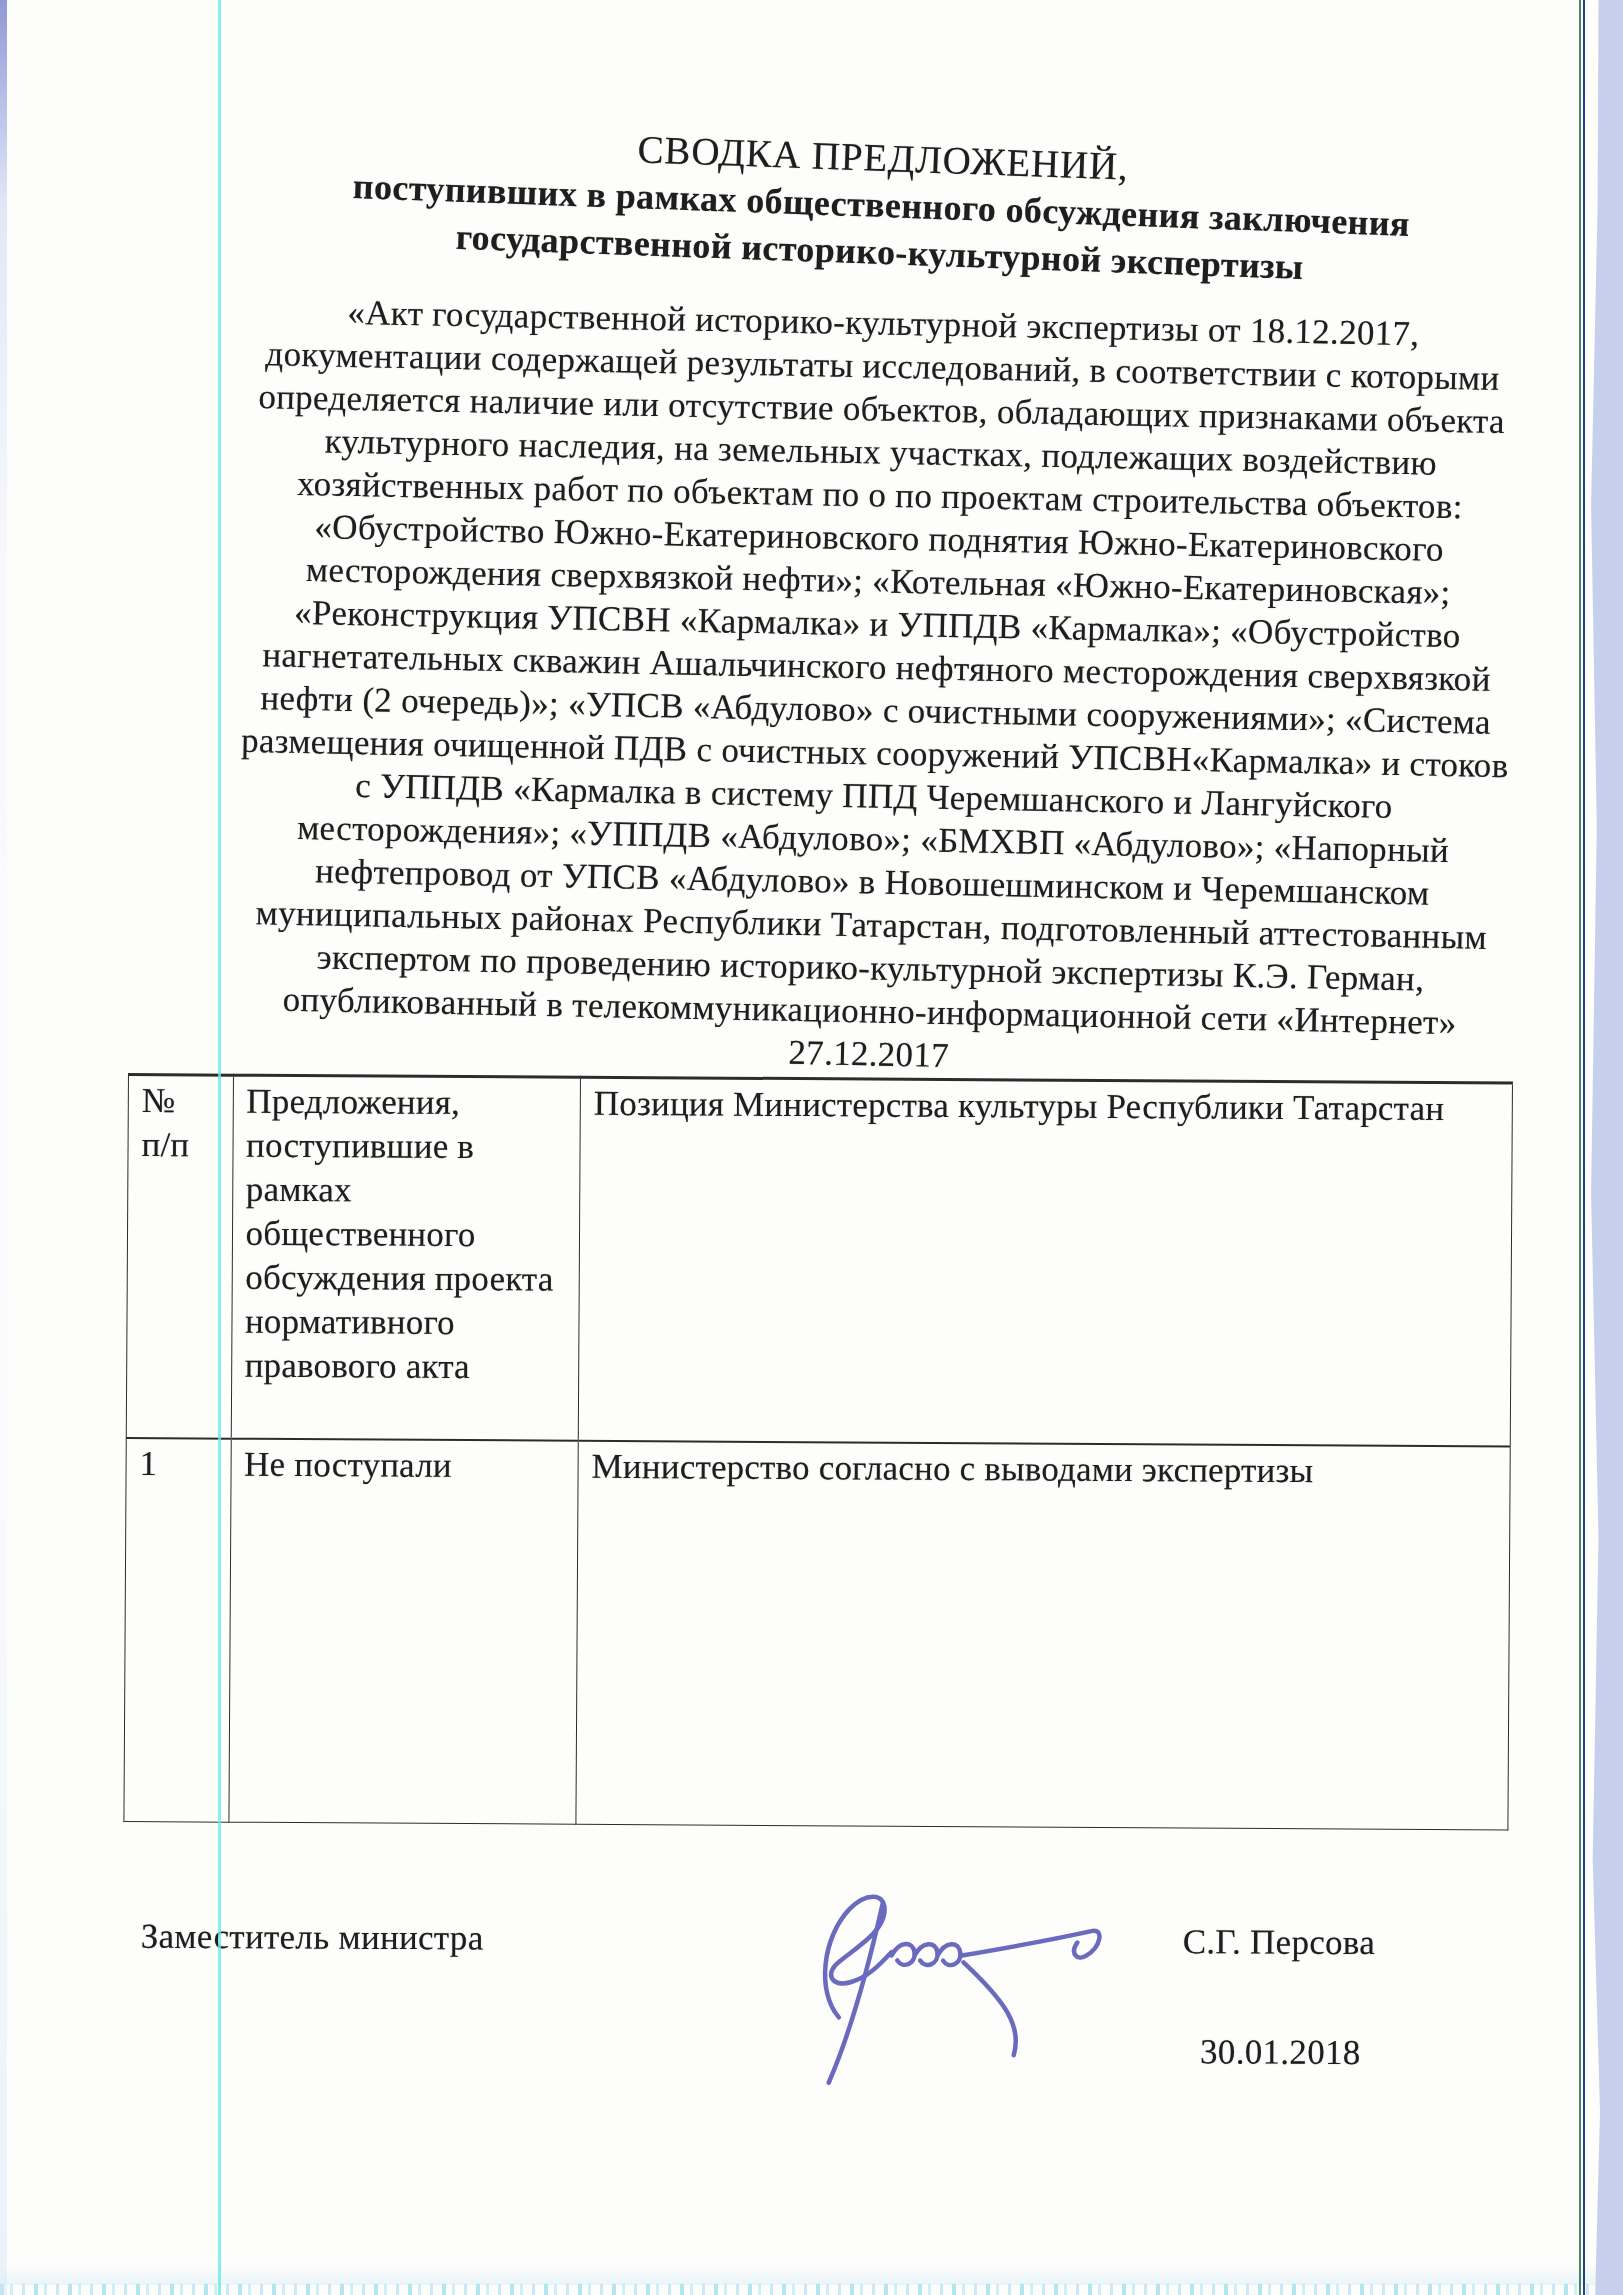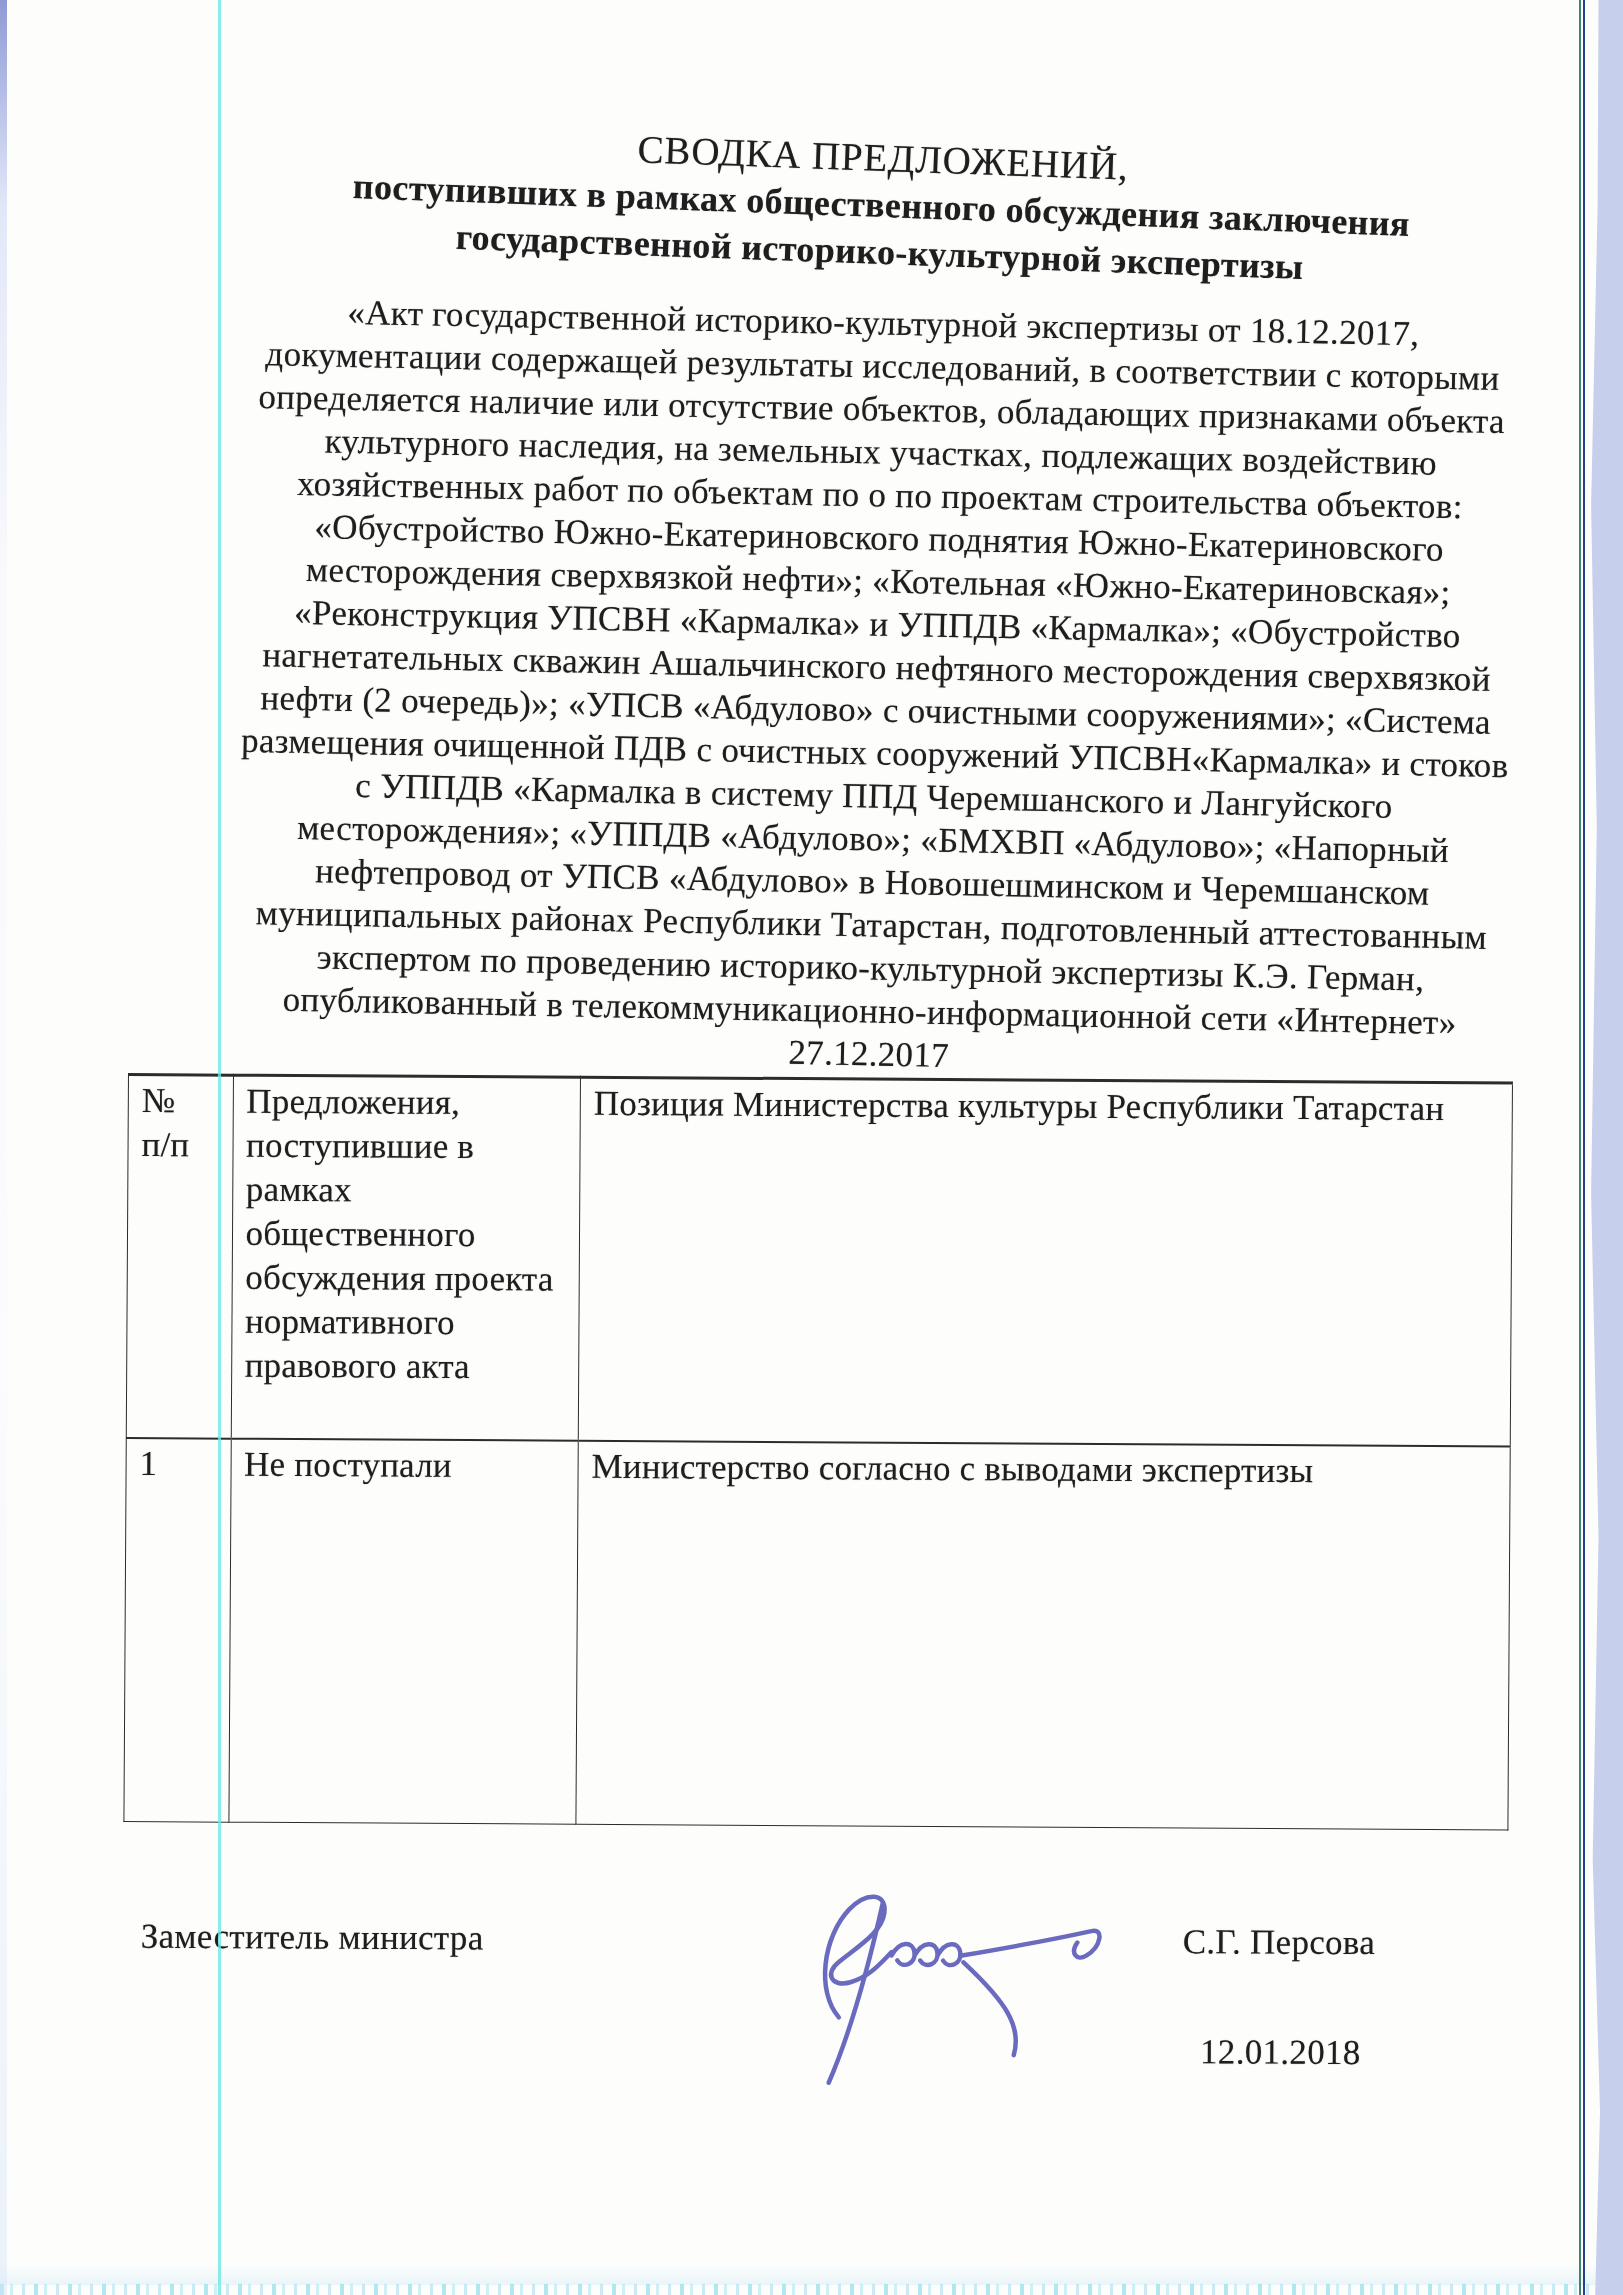--- a/index.html
+++ b/index.html
@@ -144,17 +144,17 @@
     <div class="role">Заместитель министра</div>
     <svg width="360" height="221" viewBox="0 0 440 270">
       <g fill="none" stroke="#5a5ab8" stroke-width="5.5" stroke-linecap="round" opacity="0.9">
         <path d="M 96 160 C 68 128, 76 62, 108 28 C 128 7, 154 6, 151 32 C 148 56, 118 74, 96 92 C 78 106, 86 124, 110 117 C 134 110, 148 92, 160 80"></path>
         <path d="M 149 20 C 138 70, 114 170, 84 240"></path>
         <path d="M 160 84 C 170 66, 186 66, 188 80 C 190 94, 174 101, 167 90 M 188 84 C 198 66, 214 66, 216 80 C 218 94, 202 101, 195 90 M 216 84 C 226 66, 242 66, 244 80 C 246 94, 230 101, 223 90"></path>
         <path d="M 244 84 C 290 76, 346 66, 404 53 C 420 49, 416 72, 398 83 C 386 90, 378 80, 387 67 M 248 92 C 300 140, 320 170, 310 205"></path>
       </g>
     </svg>
     <div class="name">С.Г. Персова</div>
-    <div class="date">12.01.2018</div>
+    <div class="date">30.01.2018</div>
   </div>
 
 </div>
 
 
 </body></html>

